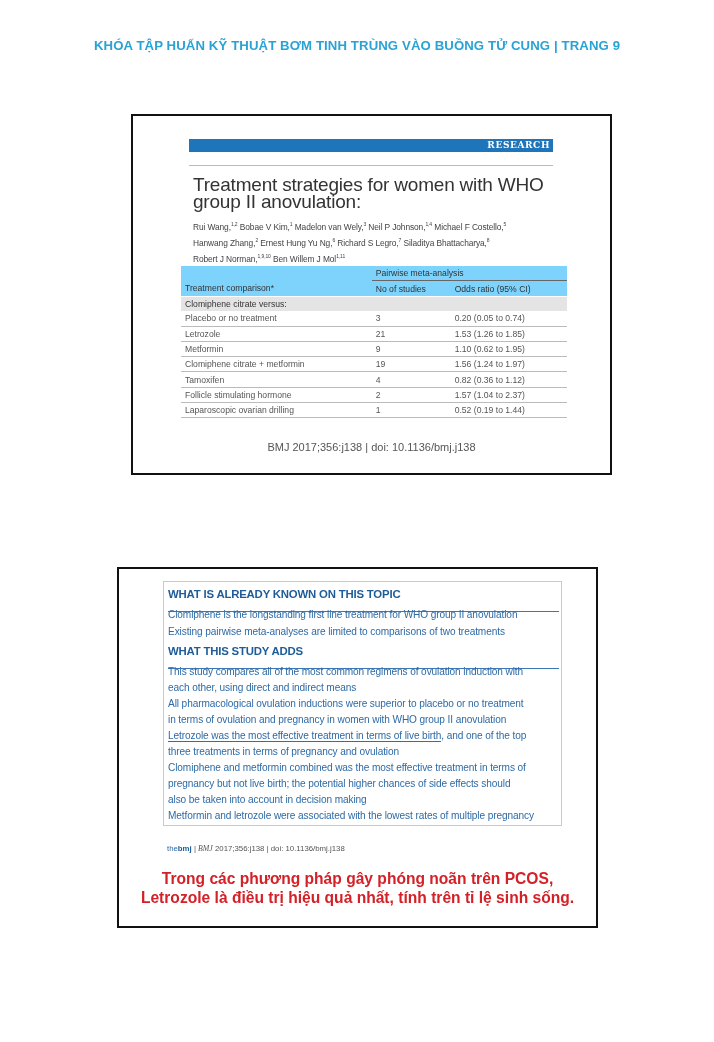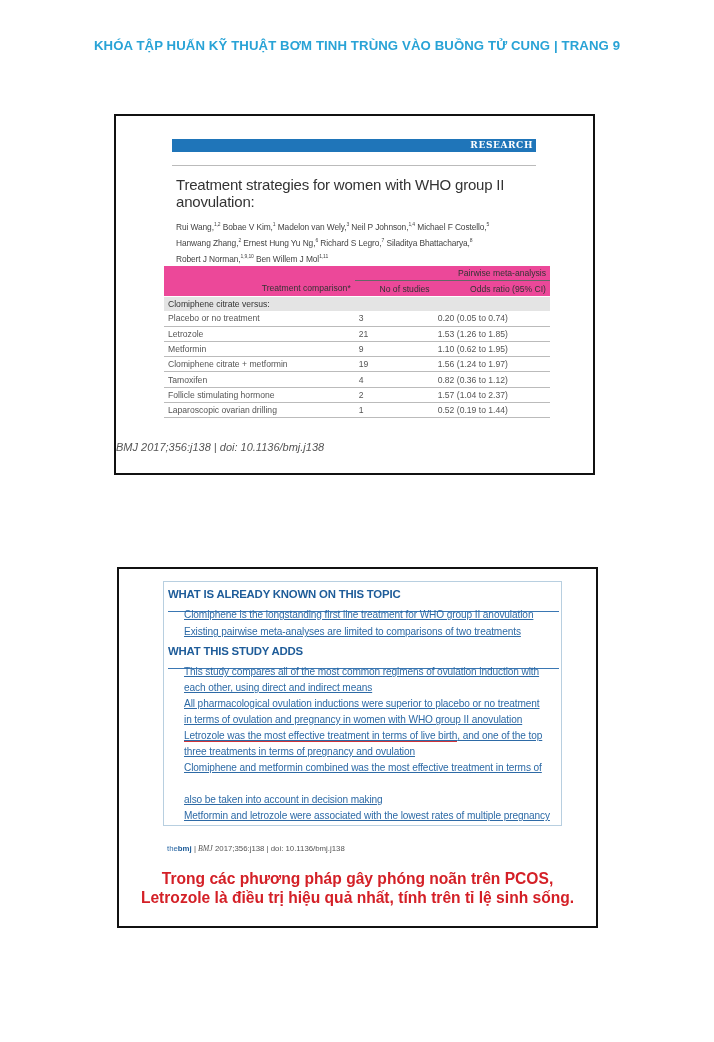--- a/index.html
+++ b/index.html
@@ -3,57 +3,57 @@
 <meta charset="utf-8">
 <style>
   html, body { margin: 0; padding: 0; background: #ffffff; }
   body { width: 714px; height: 1042px; position: relative; overflow: hidden;
          font-family: "Liberation Sans", sans-serif; }
 
   .page-header { position: absolute; left: 0; top: 38px; width: 714px; text-align: center;
                  color: #29a3d6; font-weight: bold; font-size: 13.2px; letter-spacing: 0.1px; }
 
   .slide { position: absolute; border: 2px solid #111; background: #fff; box-sizing: border-box; }
-  #slide1 { left: 114px; top: 114px; width: 481px; height: 361px; padding-left: 48px; }
+  #slide1 { left: 131px; top: 114px; width: 481px; height: 361px; padding-left: 48px; }
   #slide2 { left: 117px; top: 567px; width: 481px; height: 361px; }
 
   
   .research-bar { position: absolute; left: 56px; top: 23px; width: 364px; height: 13px;
                   background: #1f75b9; }
   .research-bar span { position: absolute; right: 3px; top: 0; color: #fff; font-family: "DejaVu Serif", serif;
                        font-size: 9px; font-weight: bold; letter-spacing: 0.6px; line-height: 13px; }
   .title-rule { position: absolute; left: 56px; top: 49px; width: 364px; height: 1px; background: #bbb; }
   .article-title { position: absolute; left: 60px; top: 60px; width: 370px; color: #333;
-                   font-family: "Liberation Sans", sans-serif; font-size: 15px; line-height: 17px;
+                   font-family: "Liberation Sans", sans-serif; font-size: 19px; line-height: 17px;
                    letter-spacing: -0.2px; }
   .authors { position: absolute; left: 60px; top: 102px; width: 370px; color: #444;
              font-size: 8.4px; line-height: 13px; letter-spacing: -0.1px; }
   .authors sup { font-size: 5px; }
 
   .or-table { position: absolute; left: 48px; top: 150px; width: 386px; border-collapse: collapse;
               font-size: 8.6px; color: #444; }
   .or-table td, .or-table th { padding: 0 4px; height: 14.3px; text-align: left; font-weight: normal; white-space: nowrap; }
-  .or-table thead tr th { background: #ec4899; color: #333; text-align: right; }
+  .or-table thead tr th { background: #7dd3fc; color: #333; }
   .or-table thead tr.h1 th { height: 14px; }
   .or-table thead tr.h1 th.span { border-bottom: 1px solid #666; }
   .or-table thead tr.h2 th { height: 15px; }
   .or-table tr.group td { background: #e4e4e4; color: #333; border-top: 1px solid #fff; }
   .or-table tbody tr.data td { border-bottom: 1px solid #bbb; color: #555; }
   .col1 { width: 186px; } .col2 { width: 72px; } .col3 { width: 110px; }
 
-  .citation { position: absolute; left: 0; top: 325px; width: 100%; 
-              font-style: italic; color: #555; font-size: 11px; }
+  .citation { position: absolute; left: 0; top: 325px; width: 100%; text-align: center;
+              color: #555; font-size: 11px; }
 
   
   .box { position: absolute; left: 44px; top: 12px; width: 399px; height: 245px; border: 1px solid #b8cfe0;
          box-sizing: border-box; }
   .box-heading { position: absolute; left: 4px; color: #1e5c99; font-weight: bold; font-size: 11.4px;
                  letter-spacing: -0.2px; width: 391px; border-bottom: 1px solid #3a77b3; padding-bottom: 11px; }
-  .box-line { position: absolute; left: 20px; color: #2d6aa6; font-size: 10.1px; line-height: 16px;
-              letter-spacing: -0.1px; width: 395px; white-space: nowrap; text-decoration: underline; }
+  .box-line { position: absolute; left: 4px; color: #2d6aa6; font-size: 10.1px; line-height: 16px;
+              letter-spacing: -0.1px; width: 395px; white-space: nowrap; }
   .underline-red { border-bottom: 1.5px solid #d0343a; }
 
   .bmj-footer { position: absolute; left: 41px; top: 275px; font-size: 7.8px; color: #555; margin-left: 7px; }
   .bmj-footer .the { color: #2d6aa6; }
   .bmj-footer .bmj { color: #1e5c99; font-weight: bold; }
   .bmj-footer .ital { font-style: italic; font-family: "Liberation Serif", serif; }
 
   .vn-note { position: absolute; left: 0; top: 300px; width: 100%; text-align: center; color: #d42027;
              font-weight: bold; font-size: 15.6px; line-height: 19px; }
 </style>
@@ -138,20 +138,21 @@
     <div class="box-heading" style="top:63px;">WHAT THIS STUDY ADDS</div>
     <div class="box-line" style="top:82px;">This study compares all of the most common regimens of ovulation induction with</div>
     <div class="box-line" style="top:98px;">each other, using direct and indirect means</div>
     <div class="box-line" style="top:114px;">All pharmacological ovulation inductions were superior to placebo or no treatment</div>
     <div class="box-line" style="top:130px;">in terms of ovulation and pregnancy in women with WHO group II anovulation</div>
     <div class="box-line" style="top:146px;">
       <span class="underline-red">Letrozole was the most effective treatment in terms of live birth</span><span>, and one of the top</span>
     </div>
     <div class="box-line" style="top:162px;">three treatments in terms of pregnancy and ovulation</div>
     <div class="box-line" style="top:178px;">Clomiphene and metformin combined was the most effective treatment in terms of</div>
+    <div class="box-line" style="top:194px;">pregnancy but not live birth; the potential higher chances of side effects should</div>
     <div class="box-line" style="top:210px;">also be taken into account in decision making</div>
     <div class="box-line" style="top:226px;">Metformin and letrozole were associated with the lowest rates of multiple pregnancy</div>
   </div>
 
   <div class="bmj-footer">
     <span class="the">the</span><span class="bmj">bmj</span><span> | </span><span class="ital">BMJ</span><span> 2017;356:j138 | doi: 10.1136/bmj.j138</span>
   </div>
 
   <div class="vn-note">
     <div>Trong các phương pháp gây phóng noãn trên PCOS,</div>

